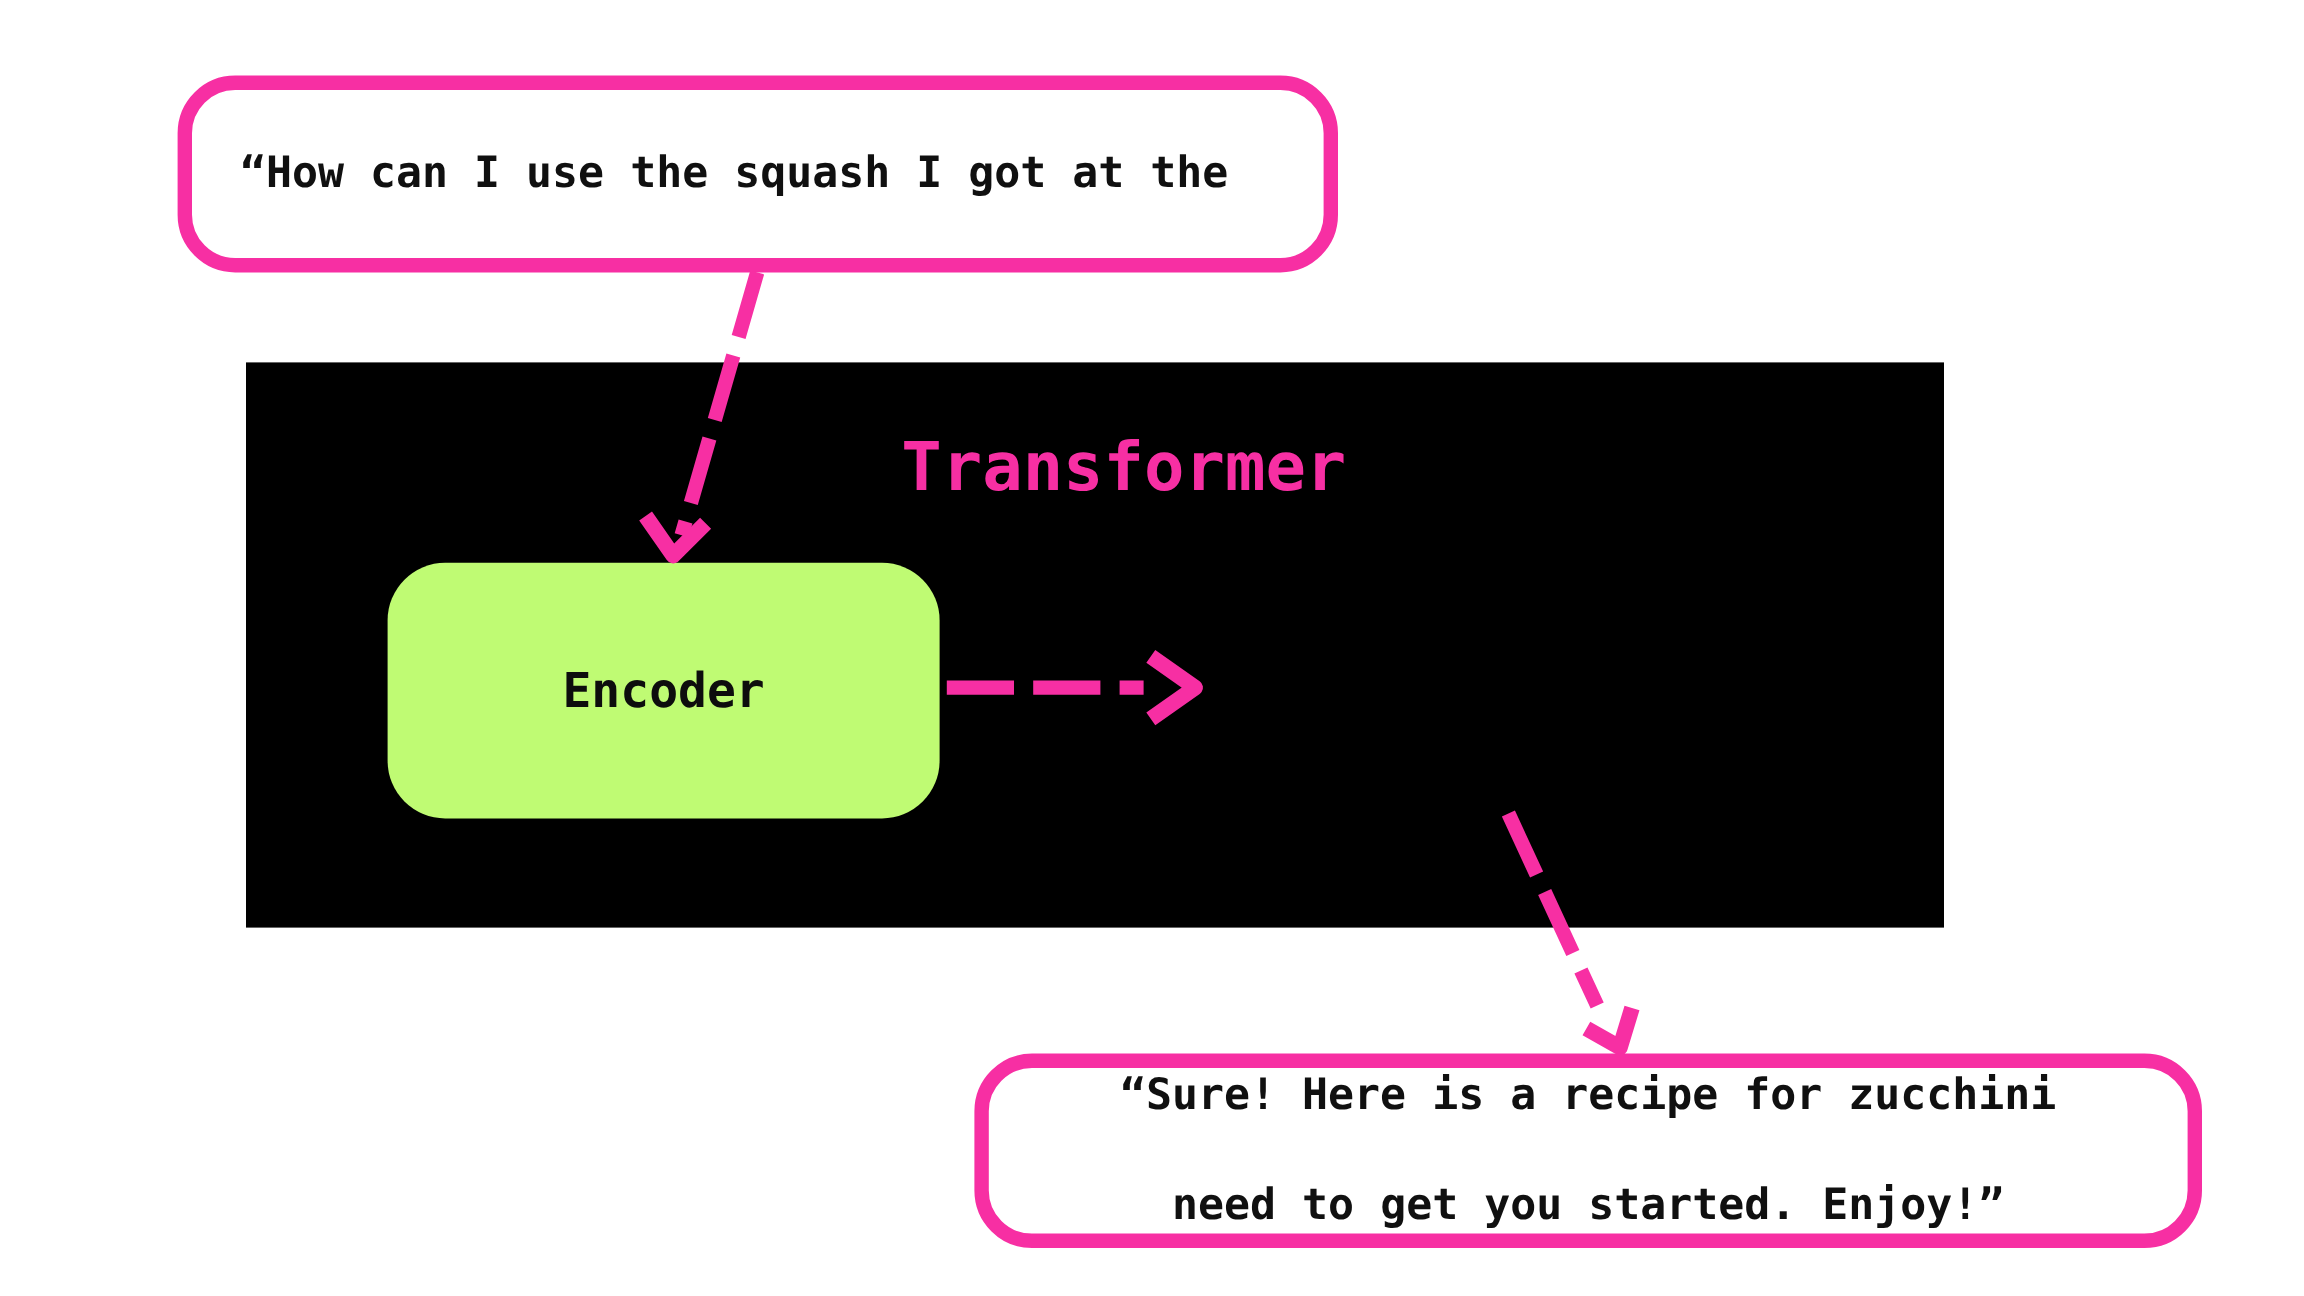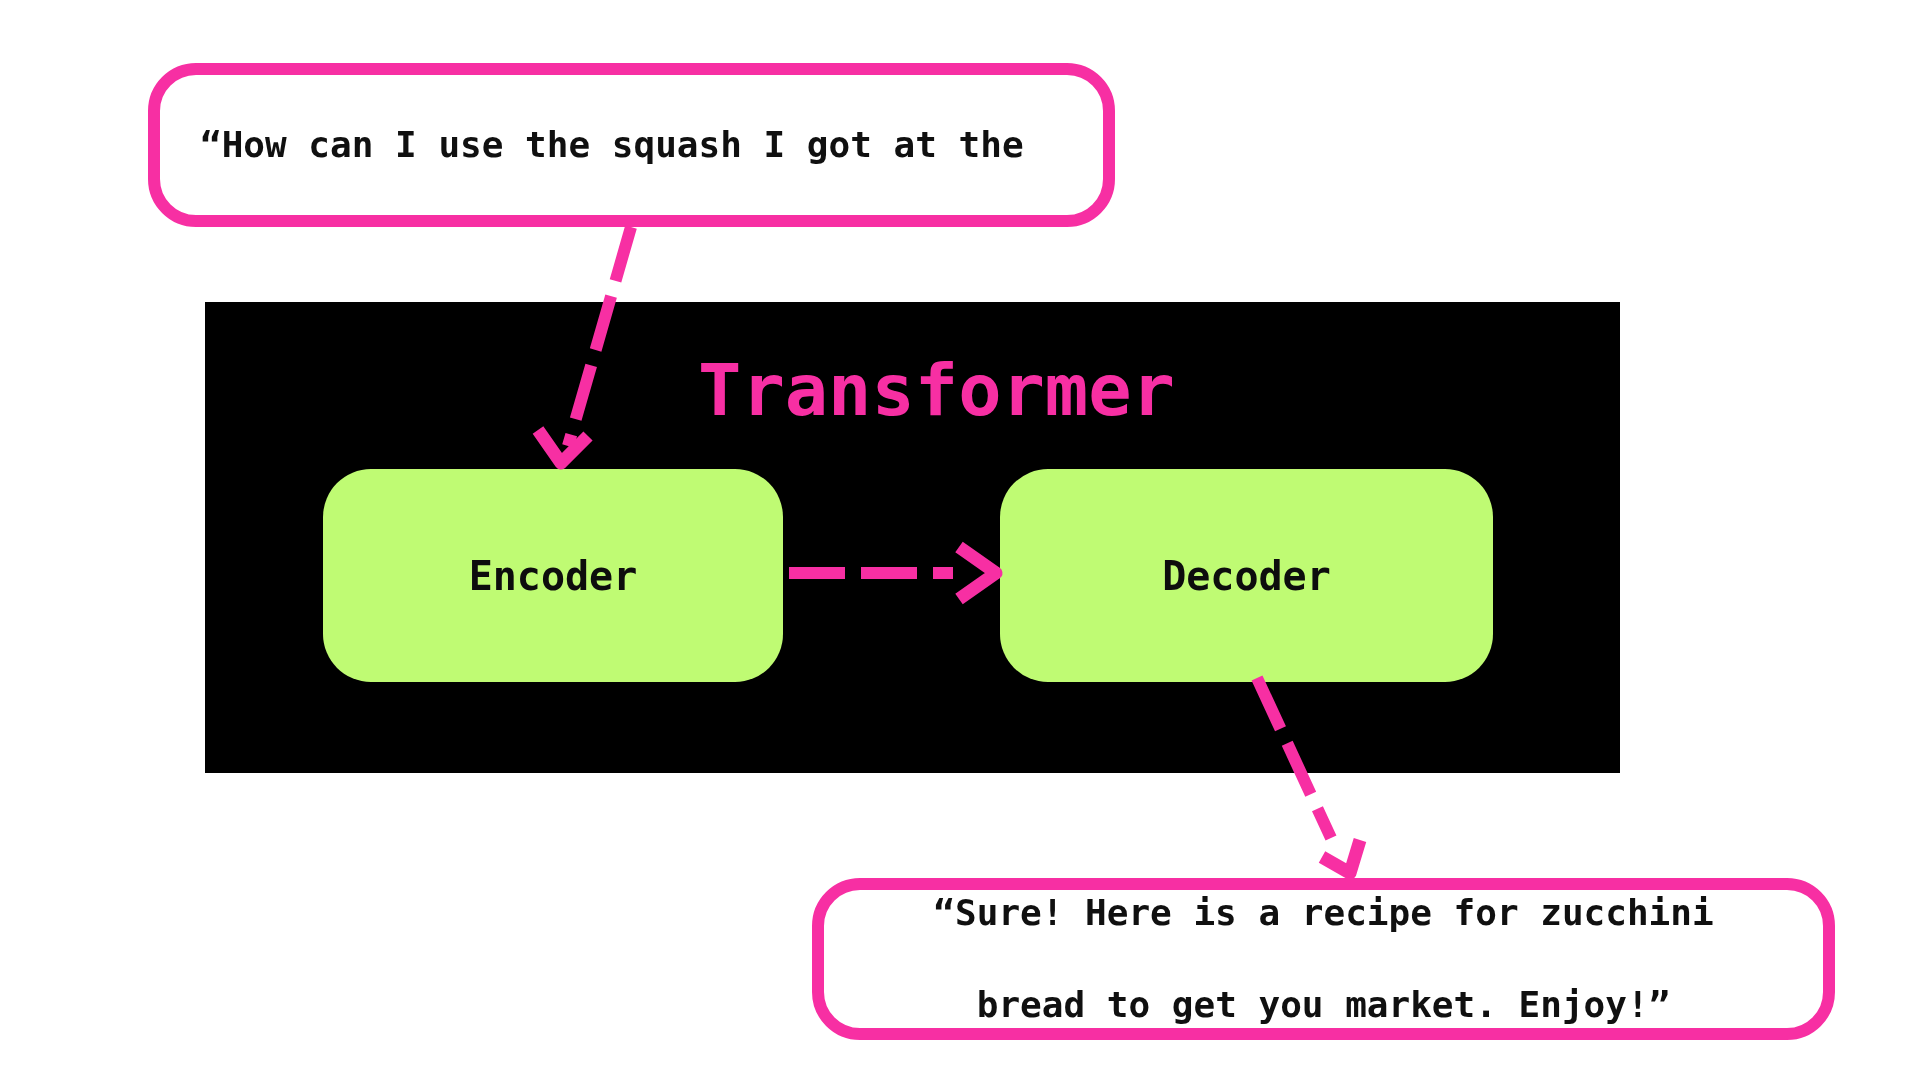--- a/index.html
+++ b/index.html
@@ -43,21 +43,21 @@
   .panel{
     position:absolute;
     left:205px;top:302px;width:1415px;height:471px;
     background:#000000;
   }
   .panel-title{
     position:absolute;
     left:48px;right:0;top:58px;
     text-align:center;
     color:#f72fa3;
-    font-size:72px;
+    font-size:56px;
     font-weight:bold;
     line-height:60px;
   }
   .block{
     position:absolute;
     top:167px;
     height:213px;
     background:#bffb73;
     border-radius:48px;
     display:flex;
@@ -97,38 +97,35 @@
 
   <div class="bubble bubble-top">
     <div>“How can I use the squash I got at the</div>
   </div>
 
   <div class="panel">
     <div class="panel-title">Transformer</div>
     <div class="block block-encoder">
       <span>Encoder</span>
     </div>
-    <div class="block block-decoder">
-      <span>Decoder</span>
-    </div>
   </div>
 
   <svg class="arrows" viewBox="0 0 1920 1080" xmlns="http://www.w3.org/2000/svg">
     <g>
       <path class="arrow-shaft" d="M 631 227 L 568 446"></path>
       <polyline class="arrow-head" points="538,430 561,463 588,436"></polyline>
     </g>
     <g>
       <path class="arrow-shaft" d="M 789 573 L 953 573"></path>
       <polyline class="arrow-head" points="959,547 996,573 959,599"></polyline>
     </g>
     <g>
       <path class="arrow-shaft" d="M 1257 678 L 1331 838"></path>
       <polyline class="arrow-head" points="1322,857 1350,873 1360,840"></polyline>
     </g>
   </svg>
 
   <div class="bubble bubble-bottom">
     <div>“Sure! Here is a recipe for zucchini</div>
-    <div>bread to get you market. Enjoy!”</div>
+    <div>need to get you started. Enjoy!”</div>
   </div>
 
 </div>
 
 </body></html>

